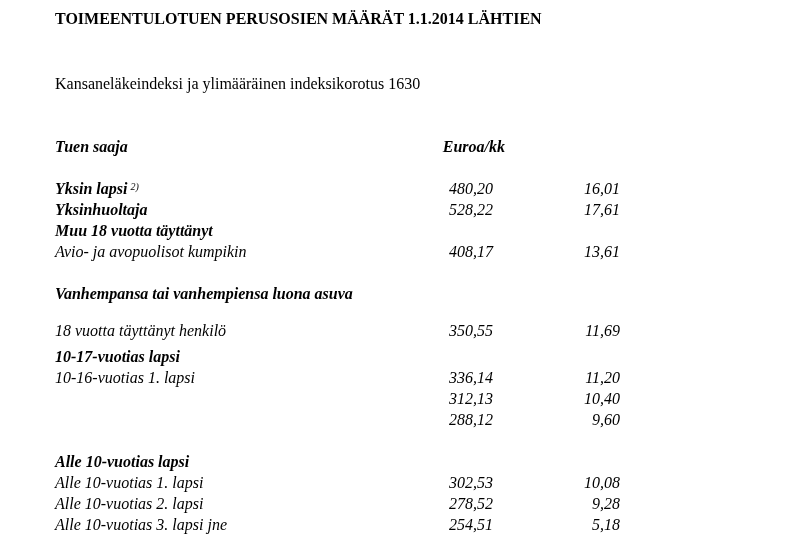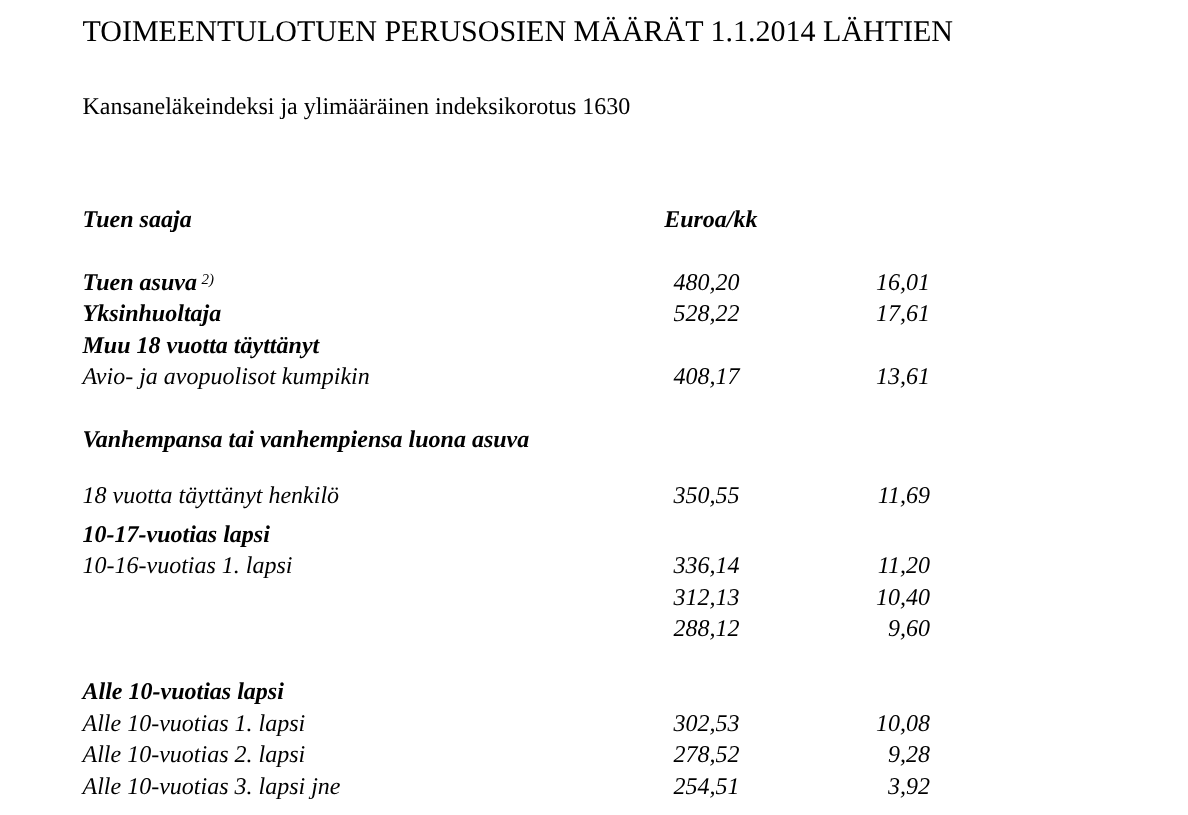--- a/index.html
+++ b/index.html
@@ -1,19 +1,19 @@
 <!DOCTYPE html>
 <html><head>
 <meta charset="utf-8">
 <style>
   html, body { margin:0; padding:0; background:#ffffff; }
   body { width:792px; height:543px; overflow:hidden; position:relative;
          font-family:"Liberation Serif", "DejaVu Serif", serif; color:#000; font-size:16px; }
-  .title { position:absolute; left:55px; top:10px; font-weight:normal; font-size:20px; letter-spacing:0; white-space:nowrap;text-align:center; }
-  .subtitle { position:absolute; left:55px; top:63px; font-size:16px; white-space:nowrap; }
+  .title { position:absolute; left:55px; top:10px; font-weight:bold; font-size:16px; letter-spacing:0; white-space:nowrap;text-align:center; }
+  .subtitle { position:absolute; left:55px; top:75px; font-size:16px; white-space:nowrap; }
   .row { position:absolute; left:55px; width:600px; height:21px; line-height:21px; white-space:nowrap;font-style:italic; }
   .row .label { position:absolute; left:0; top:0; }
   .row .kk { position:absolute; right:162px; top:0; text-align:left; }
   .row .pv { position:absolute; right:35px; top:0; text-align:right; }
   .bold { font-weight:bold; }
   sup { font-size:10px; position:relative; top:-4px; vertical-align:baseline; margin-left:3px; font-weight:normal; }
   .hdr .kk { right:150px; }
   .hdr .pv { right:30px; }
 </style>
 </head>
@@ -21,21 +21,21 @@
 
 <div class="title">TOIMEENTULOTUEN PERUSOSIEN MÄÄRÄT 1.1.2014 LÄHTIEN</div>
 <div class="subtitle">Kansaneläkeindeksi ja ylimääräinen indeksikorotus 1630</div>
 
 <div class="row hdr bold" style="top:136px;">
   <span class="label">Tuen saaja</span>
   <span class="kk">Euroa/kk</span>
 </div>
 
 <div class="row bold" style="top:178px;">
-  <span class="label"><span>Tuen asuva</span><sup>2)</sup></span>
+  <span class="label"><span>Yksin lapsi</span><sup>2)</sup></span>
   <span class="kk" style="font-weight:normal">480,20</span>
   <span class="pv" style="font-weight:normal">16,01</span>
 </div>
 <div class="row bold" style="top:199px;">
   <span class="label">Yksinhuoltaja</span>
   <span class="kk" style="font-weight:normal">528,22</span>
   <span class="pv" style="font-weight:normal">17,61</span>
 </div>
 <div class="row bold" style="top:220px;">
   <span class="label">Muu 18 vuotta täyttänyt</span>
@@ -81,14 +81,14 @@
   <span class="pv">10,08</span>
 </div>
 <div class="row" style="top:493px;">
   <span class="label">Alle 10-vuotias 2. lapsi</span>
   <span class="kk">278,52</span>
   <span class="pv">9,28</span>
 </div>
 <div class="row" style="top:514px;">
   <span class="label">Alle 10-vuotias 3. lapsi jne</span>
   <span class="kk">254,51</span>
-  <span class="pv">3,92</span>
+  <span class="pv">5,18</span>
 </div>
 
 </body></html>

